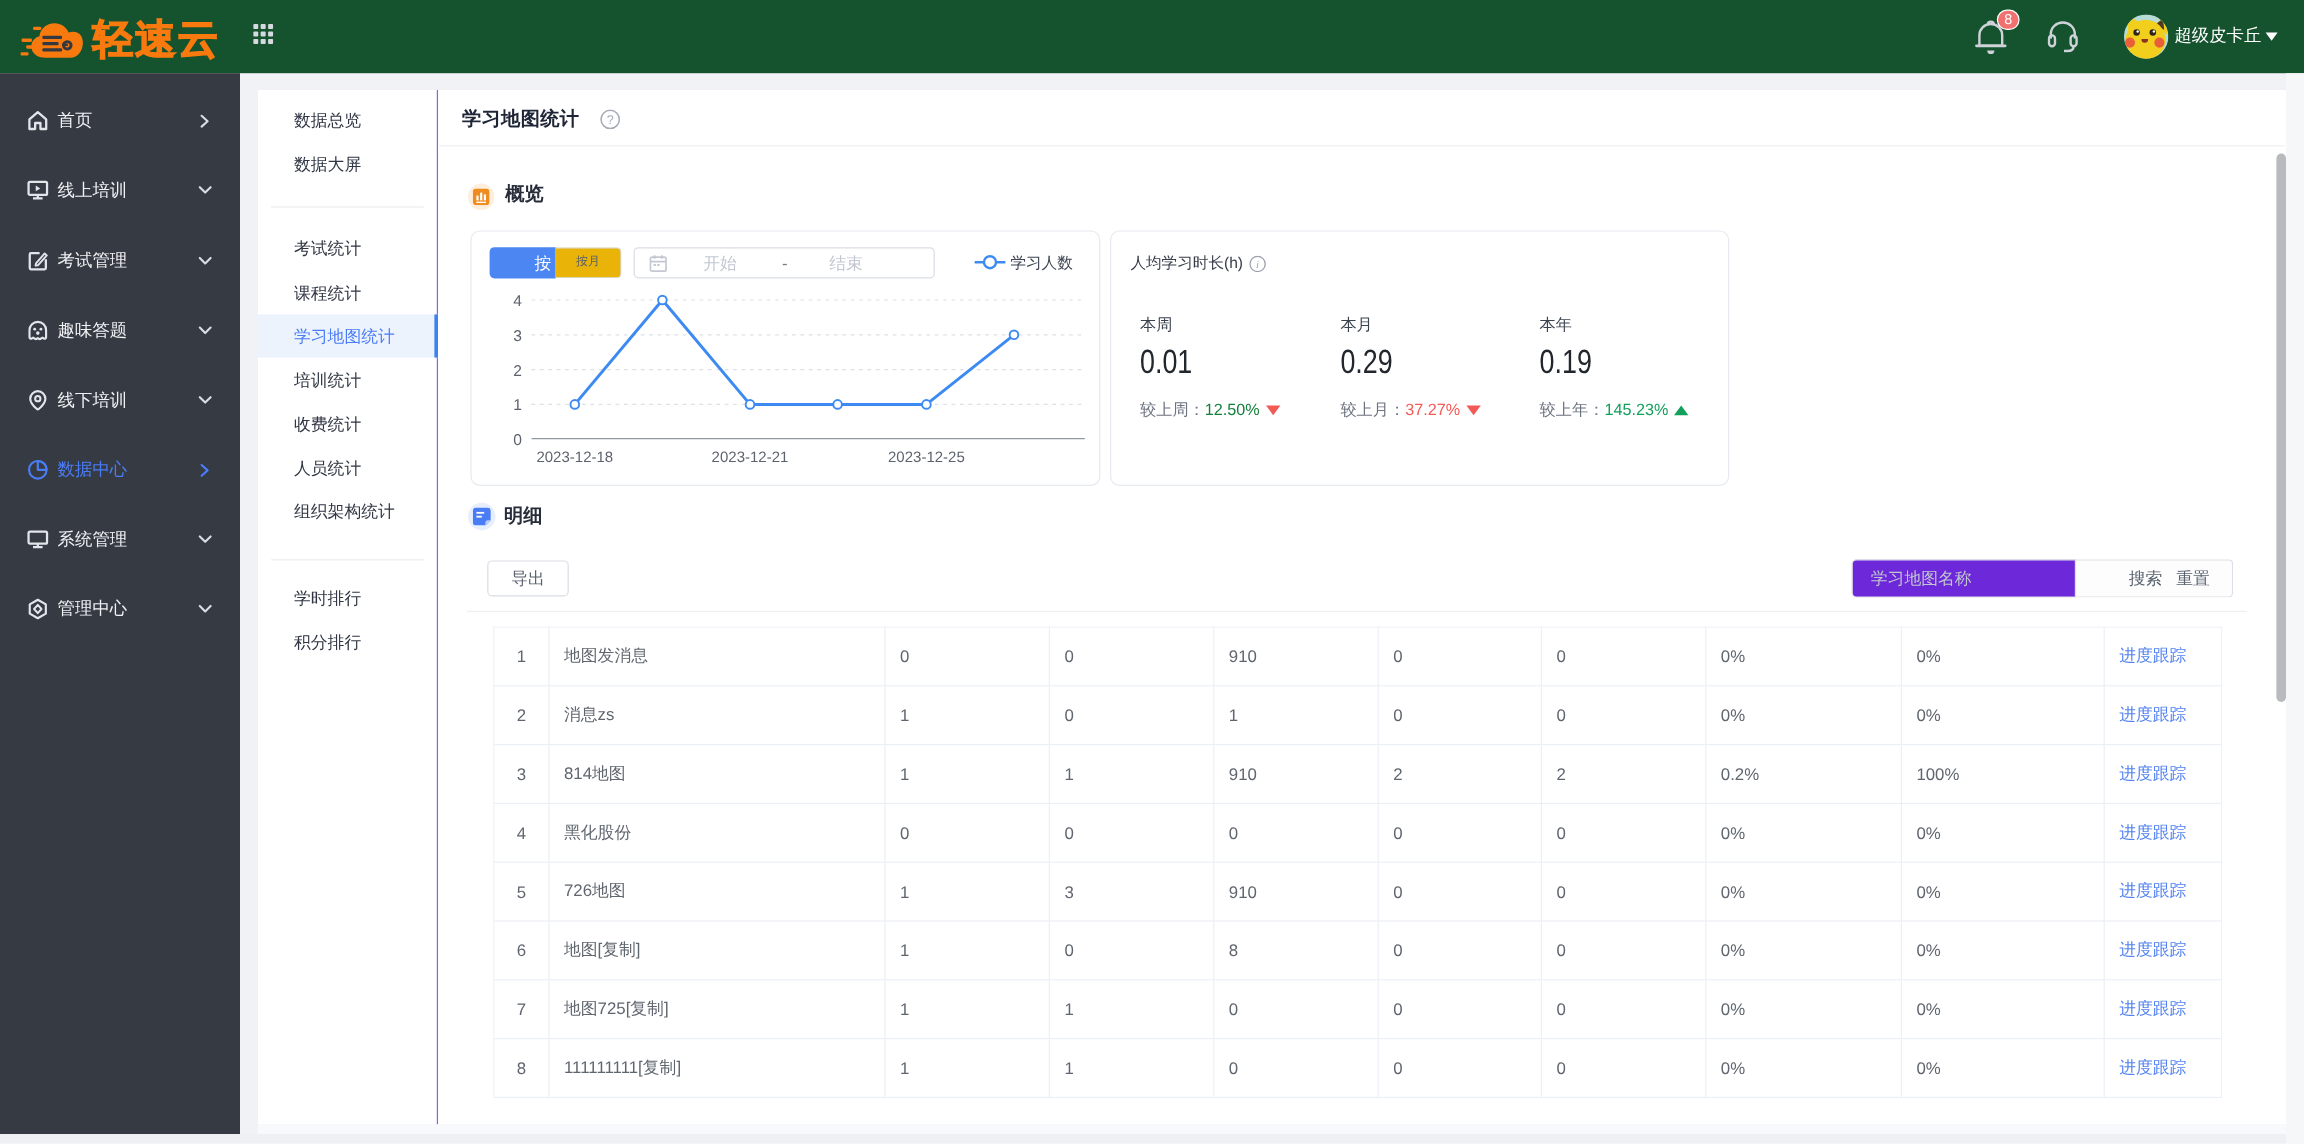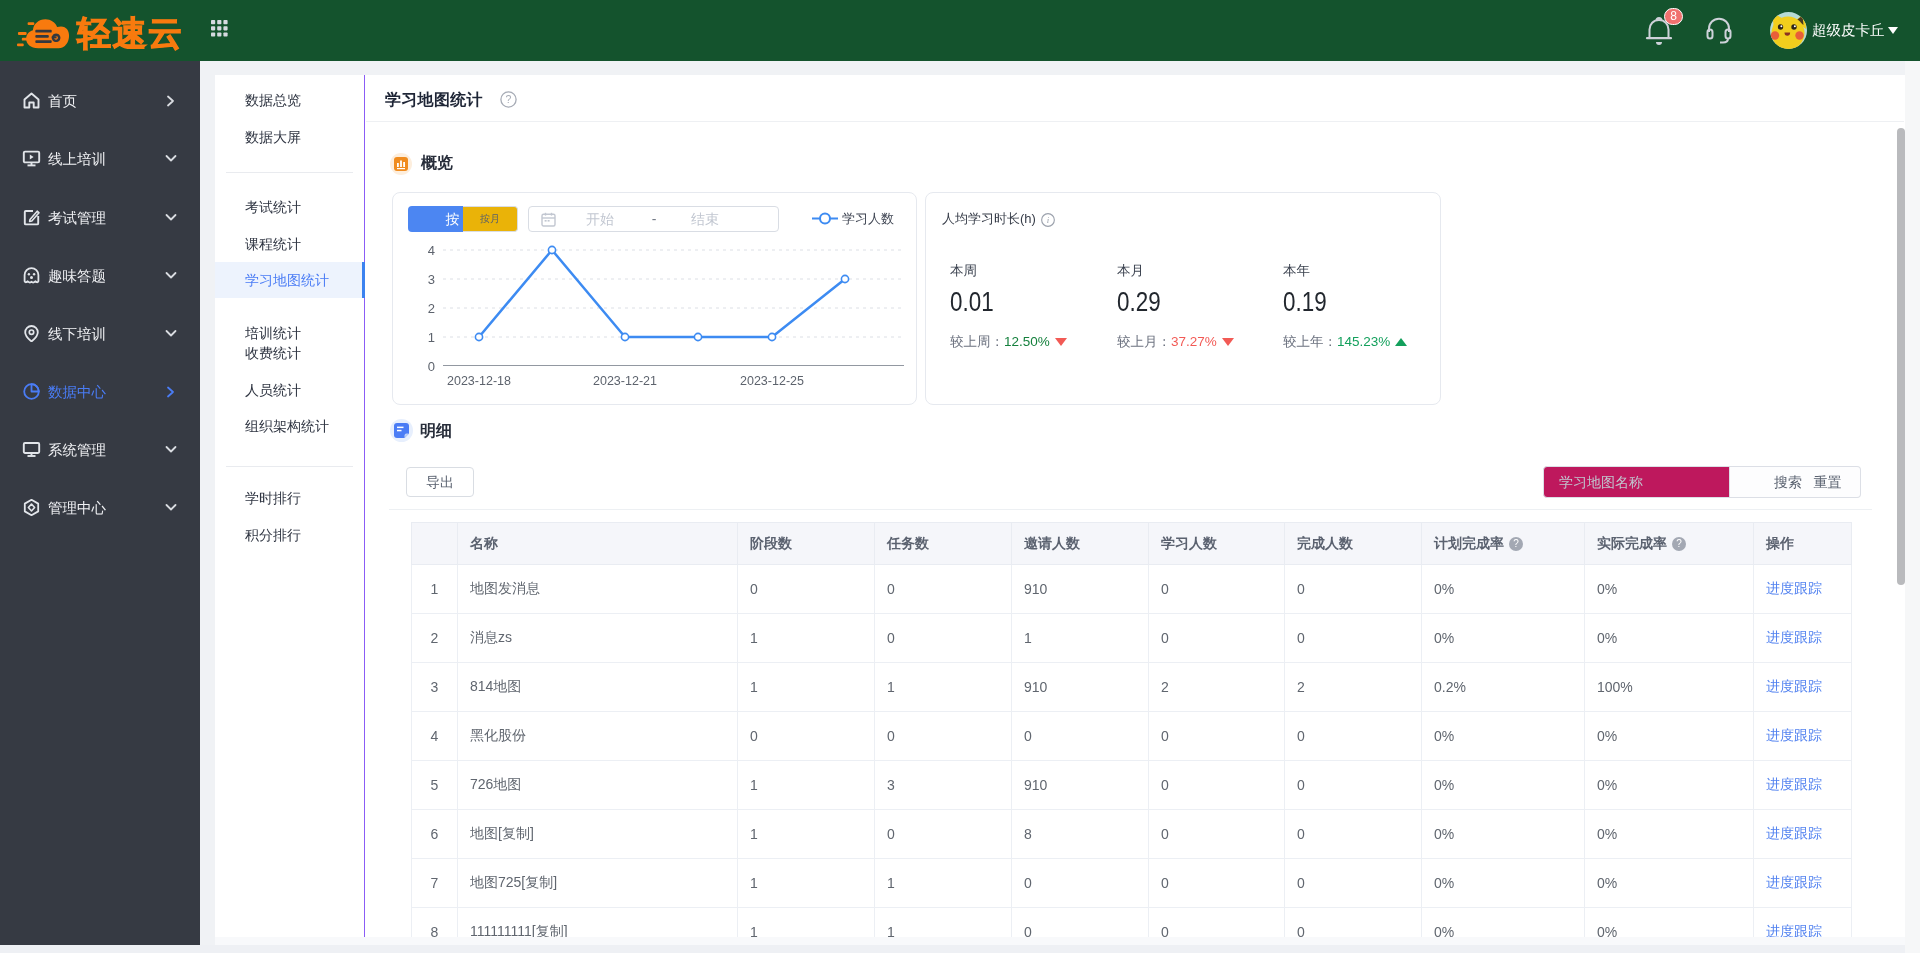--- a/index.html
+++ b/index.html
@@ -189,21 +189,21 @@
   <style>
     .sn { position:absolute; left:0; width:150px; height:36px; line-height:36px; padding-left:30px; font-size:14px; color:#2f3542; }
     .sndiv { position:absolute; left:11px; width:127px; border-top:1px solid #e9ebef; }
   </style>
   <div class="sn" style="top:7px;">数据总览</div>
   <div class="sn" style="top:43.5px;">数据大屏</div>
   <div class="sndiv" style="top:97px;"></div>
   <div class="sn" style="top:114px;">考试统计</div>
   <div class="sn" style="top:150.5px;">课程统计</div>
   <div class="sn" style="top:187px;background:#edf3fd;color:#4a7cf5;">学习地图统计<span style="position:absolute;right:0;top:0;width:3px;height:36px;background:#3b82f0;"></span></div>
-  <div class="sn" style="top:223.5px;margin-top:16px;">培训统计</div>
+  <div class="sn" style="top:223.5px;">培训统计</div>
   <div class="sn" style="top:260px;">收费统计</div>
   <div class="sn" style="top:296.5px;">人员统计</div>
   <div class="sn" style="top:333px;">组织架构统计</div>
   <div class="sndiv" style="top:391px;"></div>
   <div class="sn" style="top:404.5px;">学时排行</div>
   <div class="sn" style="top:441.5px;">积分排行</div>
 </div>
 
 <div class="abs" id="main" style="left:365px;top:75px;width:1540px;height:862px;background:#ffffff;">
 
@@ -309,21 +309,21 @@
   <div class="abs" style="left:25px;top:344px;width:23px;height:23px;border-radius:50%;background:#e7effd;"></div>
   <svg class="abs" style="left:29px;top:348px;" width="15" height="15" viewBox="0 0 15 15">
       <path d="M0 3 a3 3 0 0 1 3-3 L12 0 a3 3 0 0 1 3 3 L15 10.5 L10.5 15 L3 15 a3 3 0 0 1-3-3 Z" fill="#4a7cf5"></path>
       <path d="M15 10.5 L10.5 15 L10.5 12.5 a2 2 0 0 1 2-2 Z" fill="#b9cdf8"></path>
       <rect x="3" y="3.6" width="6.5" height="1.5" fill="#fff"></rect>
       <rect x="3" y="6.8" width="4.5" height="1.5" fill="#fff"></rect>
     </svg>
   <div class="abs" style="left:55px;top:345px;height:22px;line-height:22px;font-size:16px;font-weight:bold;color:#272d3a;">明细</div>
 
   <div class="abs" style="left:41px;top:392px;width:68px;height:30px;border:1px solid #d9dde3;border-radius:4px;text-align:center;line-height:28px;font-size:14px;color:#5a6270;background:#fff;">导出</div>
-  <div class="abs" style="left:1178px;top:391px;width:187px;height:32px;border:1px solid #dcdfe6;border-radius:4px 0 0 4px;background:#be185d;line-height:30px;padding-left:15px;font-size:14px;color:#c0c6cf;">学习地图名称</div>
+  <div class="abs" style="left:1178px;top:391px;width:187px;height:32px;border:1px solid #dcdfe6;border-radius:4px 0 0 4px;background:#6d28d9;line-height:30px;padding-left:15px;font-size:14px;color:#c0c6cf;">学习地图名称</div>
   <div class="abs" style="left:1365px;top:391px;width:131px;height:32px;border:1px solid #dcdfe6;border-left:none;border-radius:0 4px 4px 0;background:#fdfdfe;">
     <div class="abs" style="left:0;top:0;width:72px;text-align:right;line-height:30px;font-size:14px;color:#5a6270;">搜索</div>
     <div class="abs" style="left:68px;top:0;width:59px;text-align:center;line-height:30px;font-size:14px;color:#5a6270;">重置</div>
   </div>
   <div class="abs" style="left:24px;top:434px;width:1483px;border-top:1px solid #edf0f3;"></div>
 
   <div class="abs" style="left:46px;top:447px;width:1441px;height:415px;overflow:hidden;">
     <style>
       table.t { border-collapse:collapse; table-layout:fixed; width:1440px; font-size:14px; }
       table.t th { height:42px; background:#f5f6fa; font-weight:bold; color:#5b6270; text-align:left; padding:0 0 0 12px; border:1px solid #e9ecf2; }
@@ -339,32 +339,20 @@
           <col style="width:137px">
           <col style="width:137px">
           <col style="width:137px">
           <col style="width:136px">
           <col style="width:137px">
           <col style="width:163px">
           <col style="width:169px">
           <col style="width:98px">
         </colgroup>
       <tbody>
-          <tr>
-            <th class="ctr"></th>
-            <th>名称</th>
-            <th>阶段数</th>
-            <th>任务数</th>
-            <th>邀请人数</th>
-            <th>学习人数</th>
-            <th>完成人数</th>
-            <th>计划完成率<span class="qm">?</span></th>
-            <th>实际完成率<span class="qm">?</span></th>
-            <th>操作</th>
-          </tr>
       <tr>
             <td class="ctr">1</td>
             <td>地图发消息</td>
             <td>0</td>
             <td>0</td>
             <td>910</td>
             <td>0</td>
             <td>0</td>
             <td>0%</td>
             <td>0%</td>

